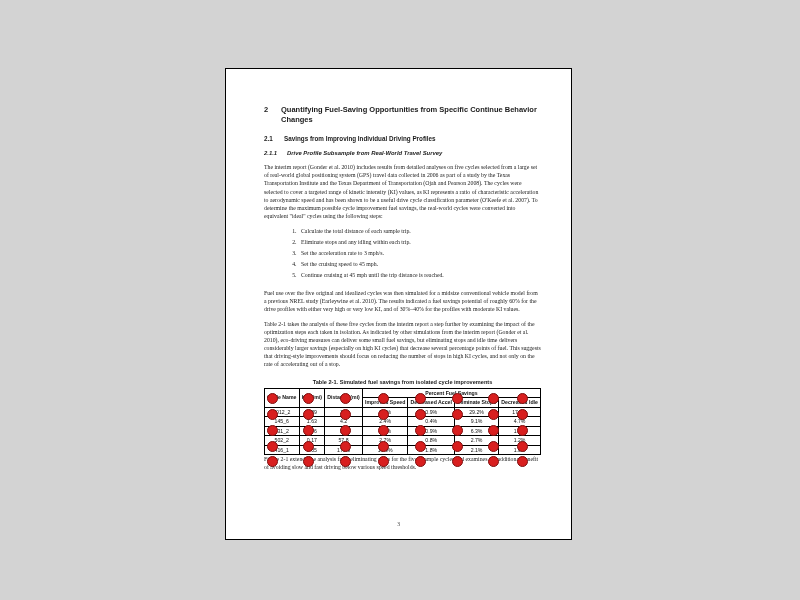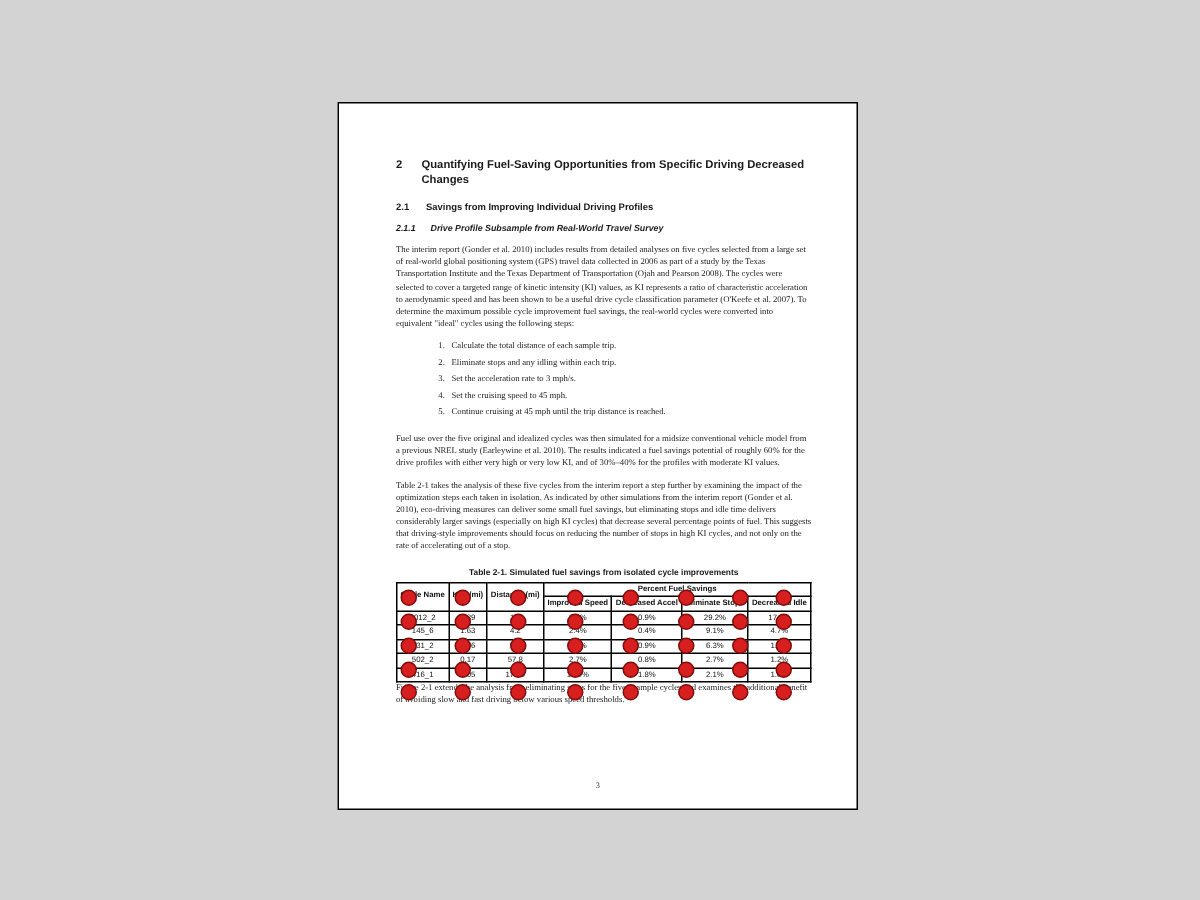--- a/index.html
+++ b/index.html
@@ -48,21 +48,21 @@
 </style>
 </head>
 <body>
 
 <div class="canvas">
 
   <div class="paper">
 
     <div class="h-main">
       <span class="num">2</span>
-      <span>Quantifying Fuel-Saving Opportunities from Specific Driving Decreased Changes</span>
+      <span>Quantifying Fuel-Saving Opportunities from Specific Continue Behavior Changes</span>
     </div>
 
     <div class="h-sub">
       <span class="num">2.1</span>
       <span>Savings from Improving Individual Driving Profiles</span>
     </div>
 
     <div class="h-subsub">
       <span class="num">2.1.1</span>
       <span>Drive Profile Subsample from Real-World Travel Survey</span>

